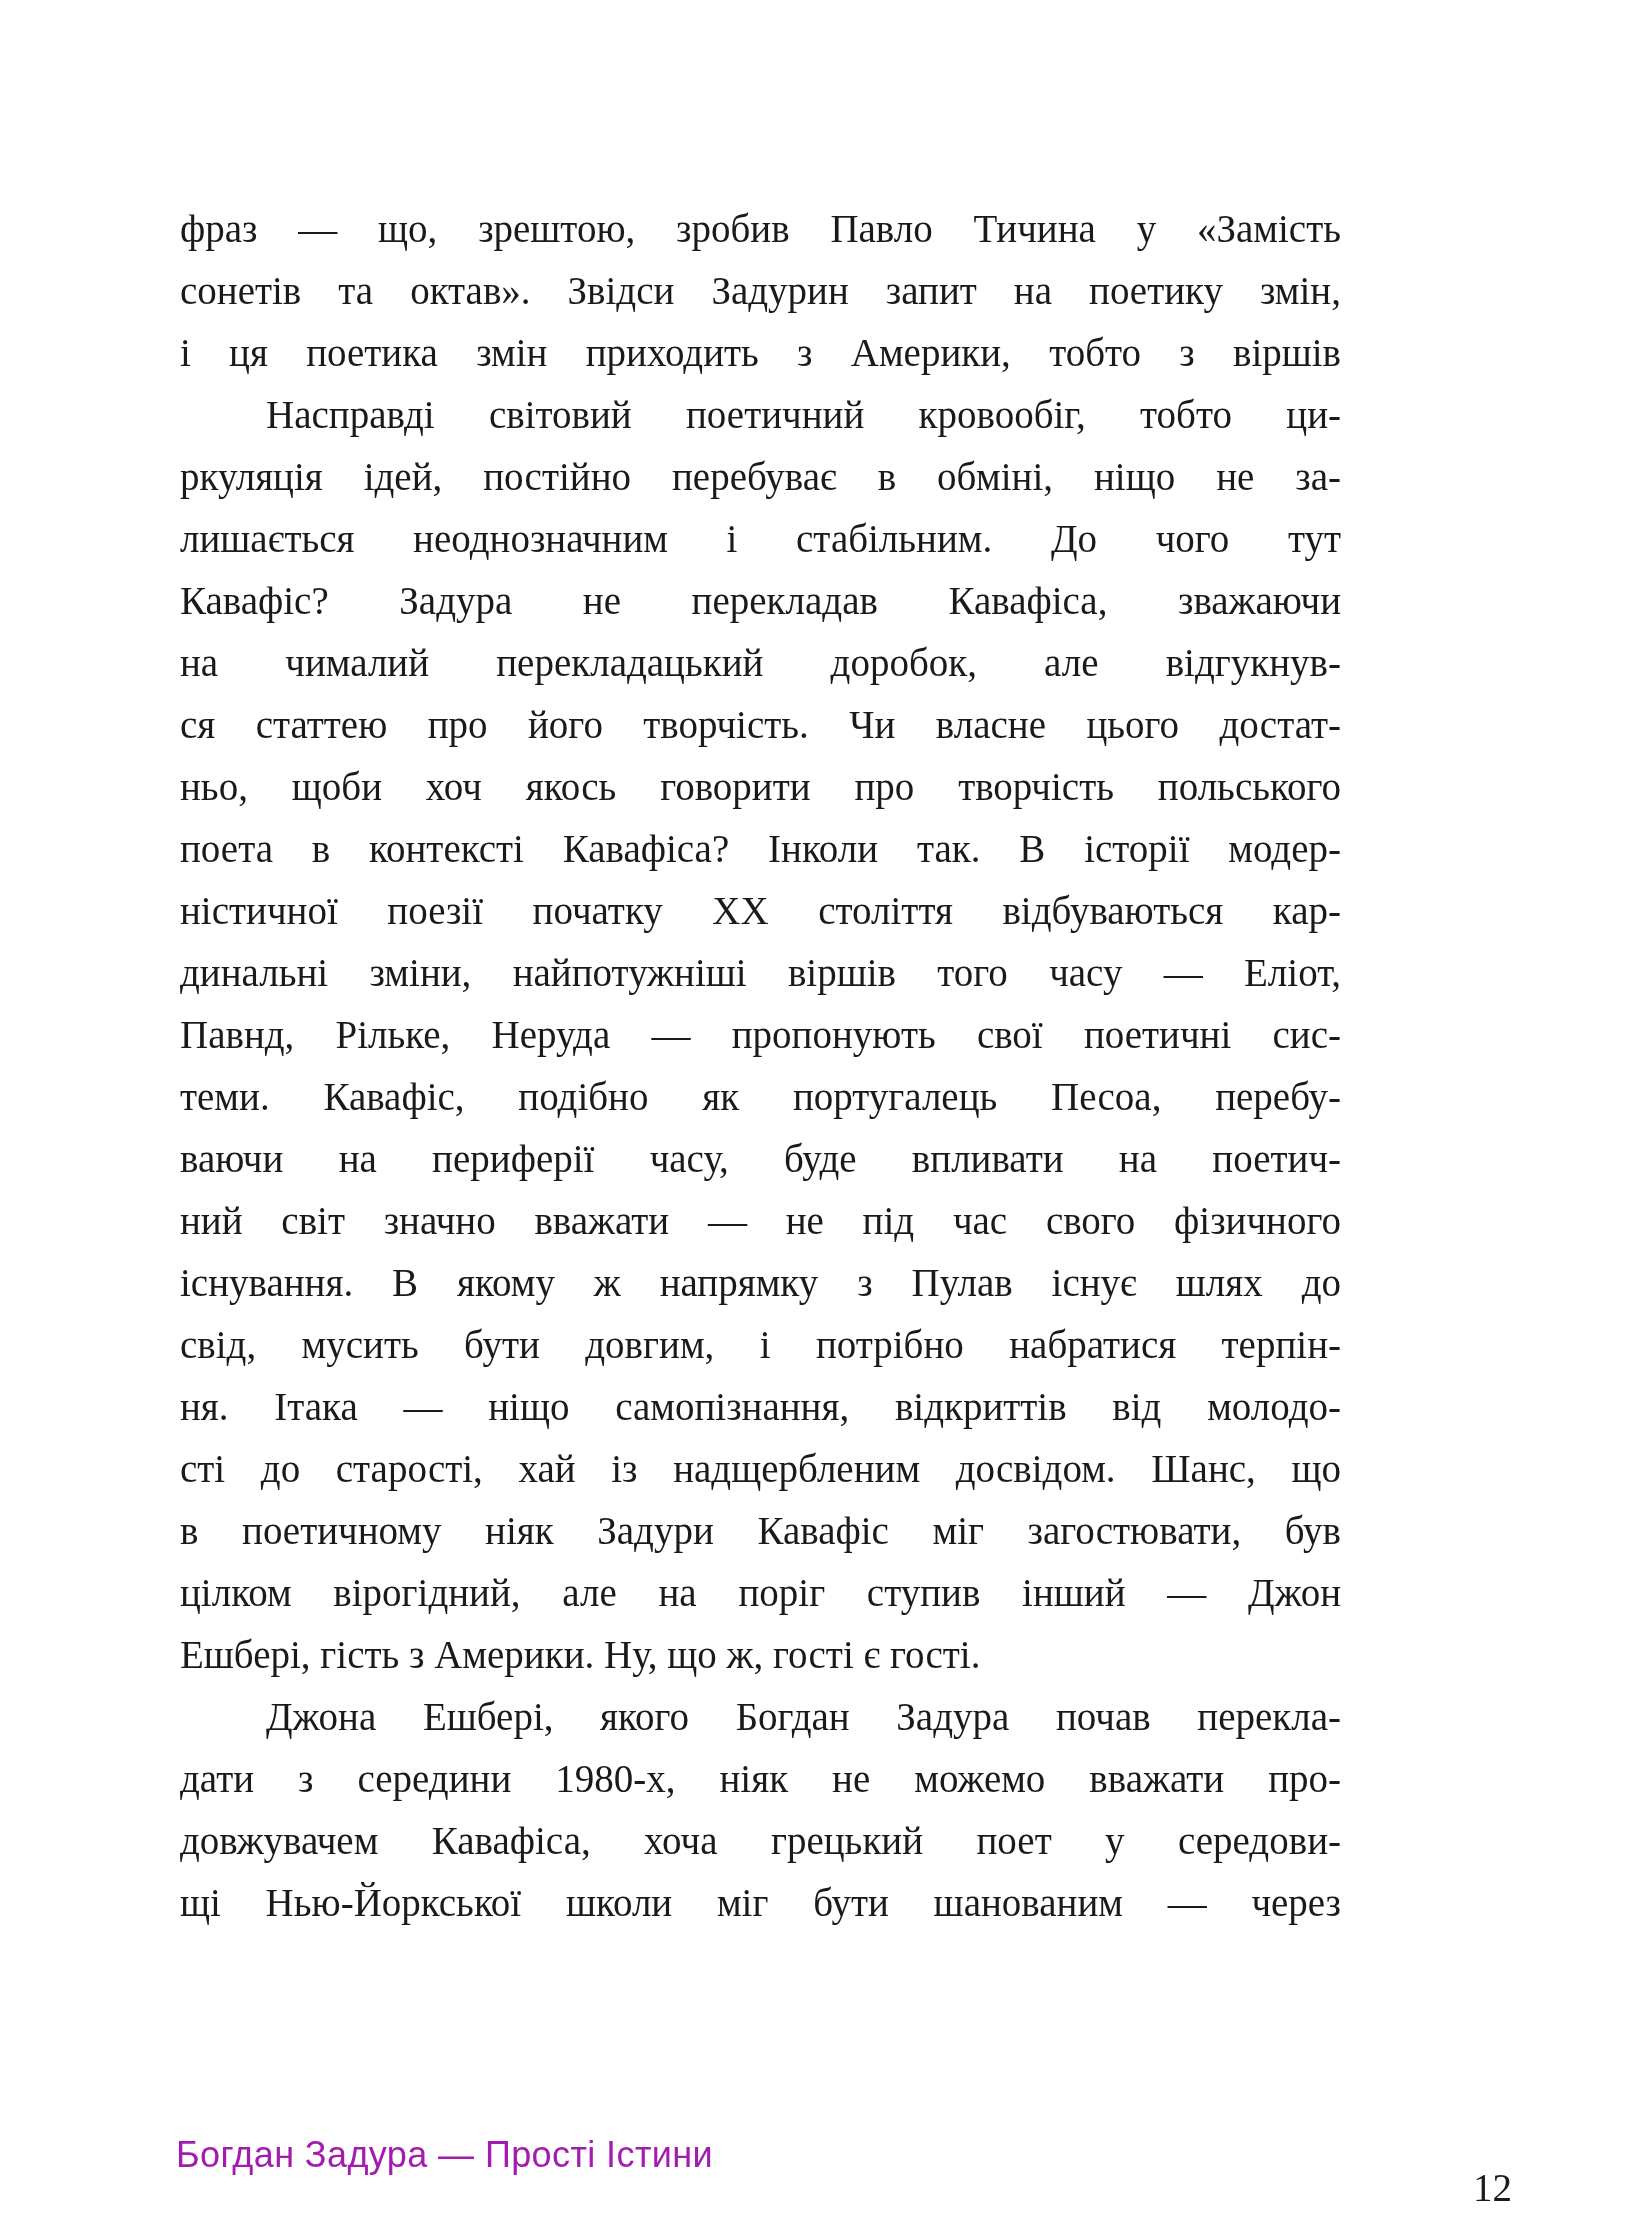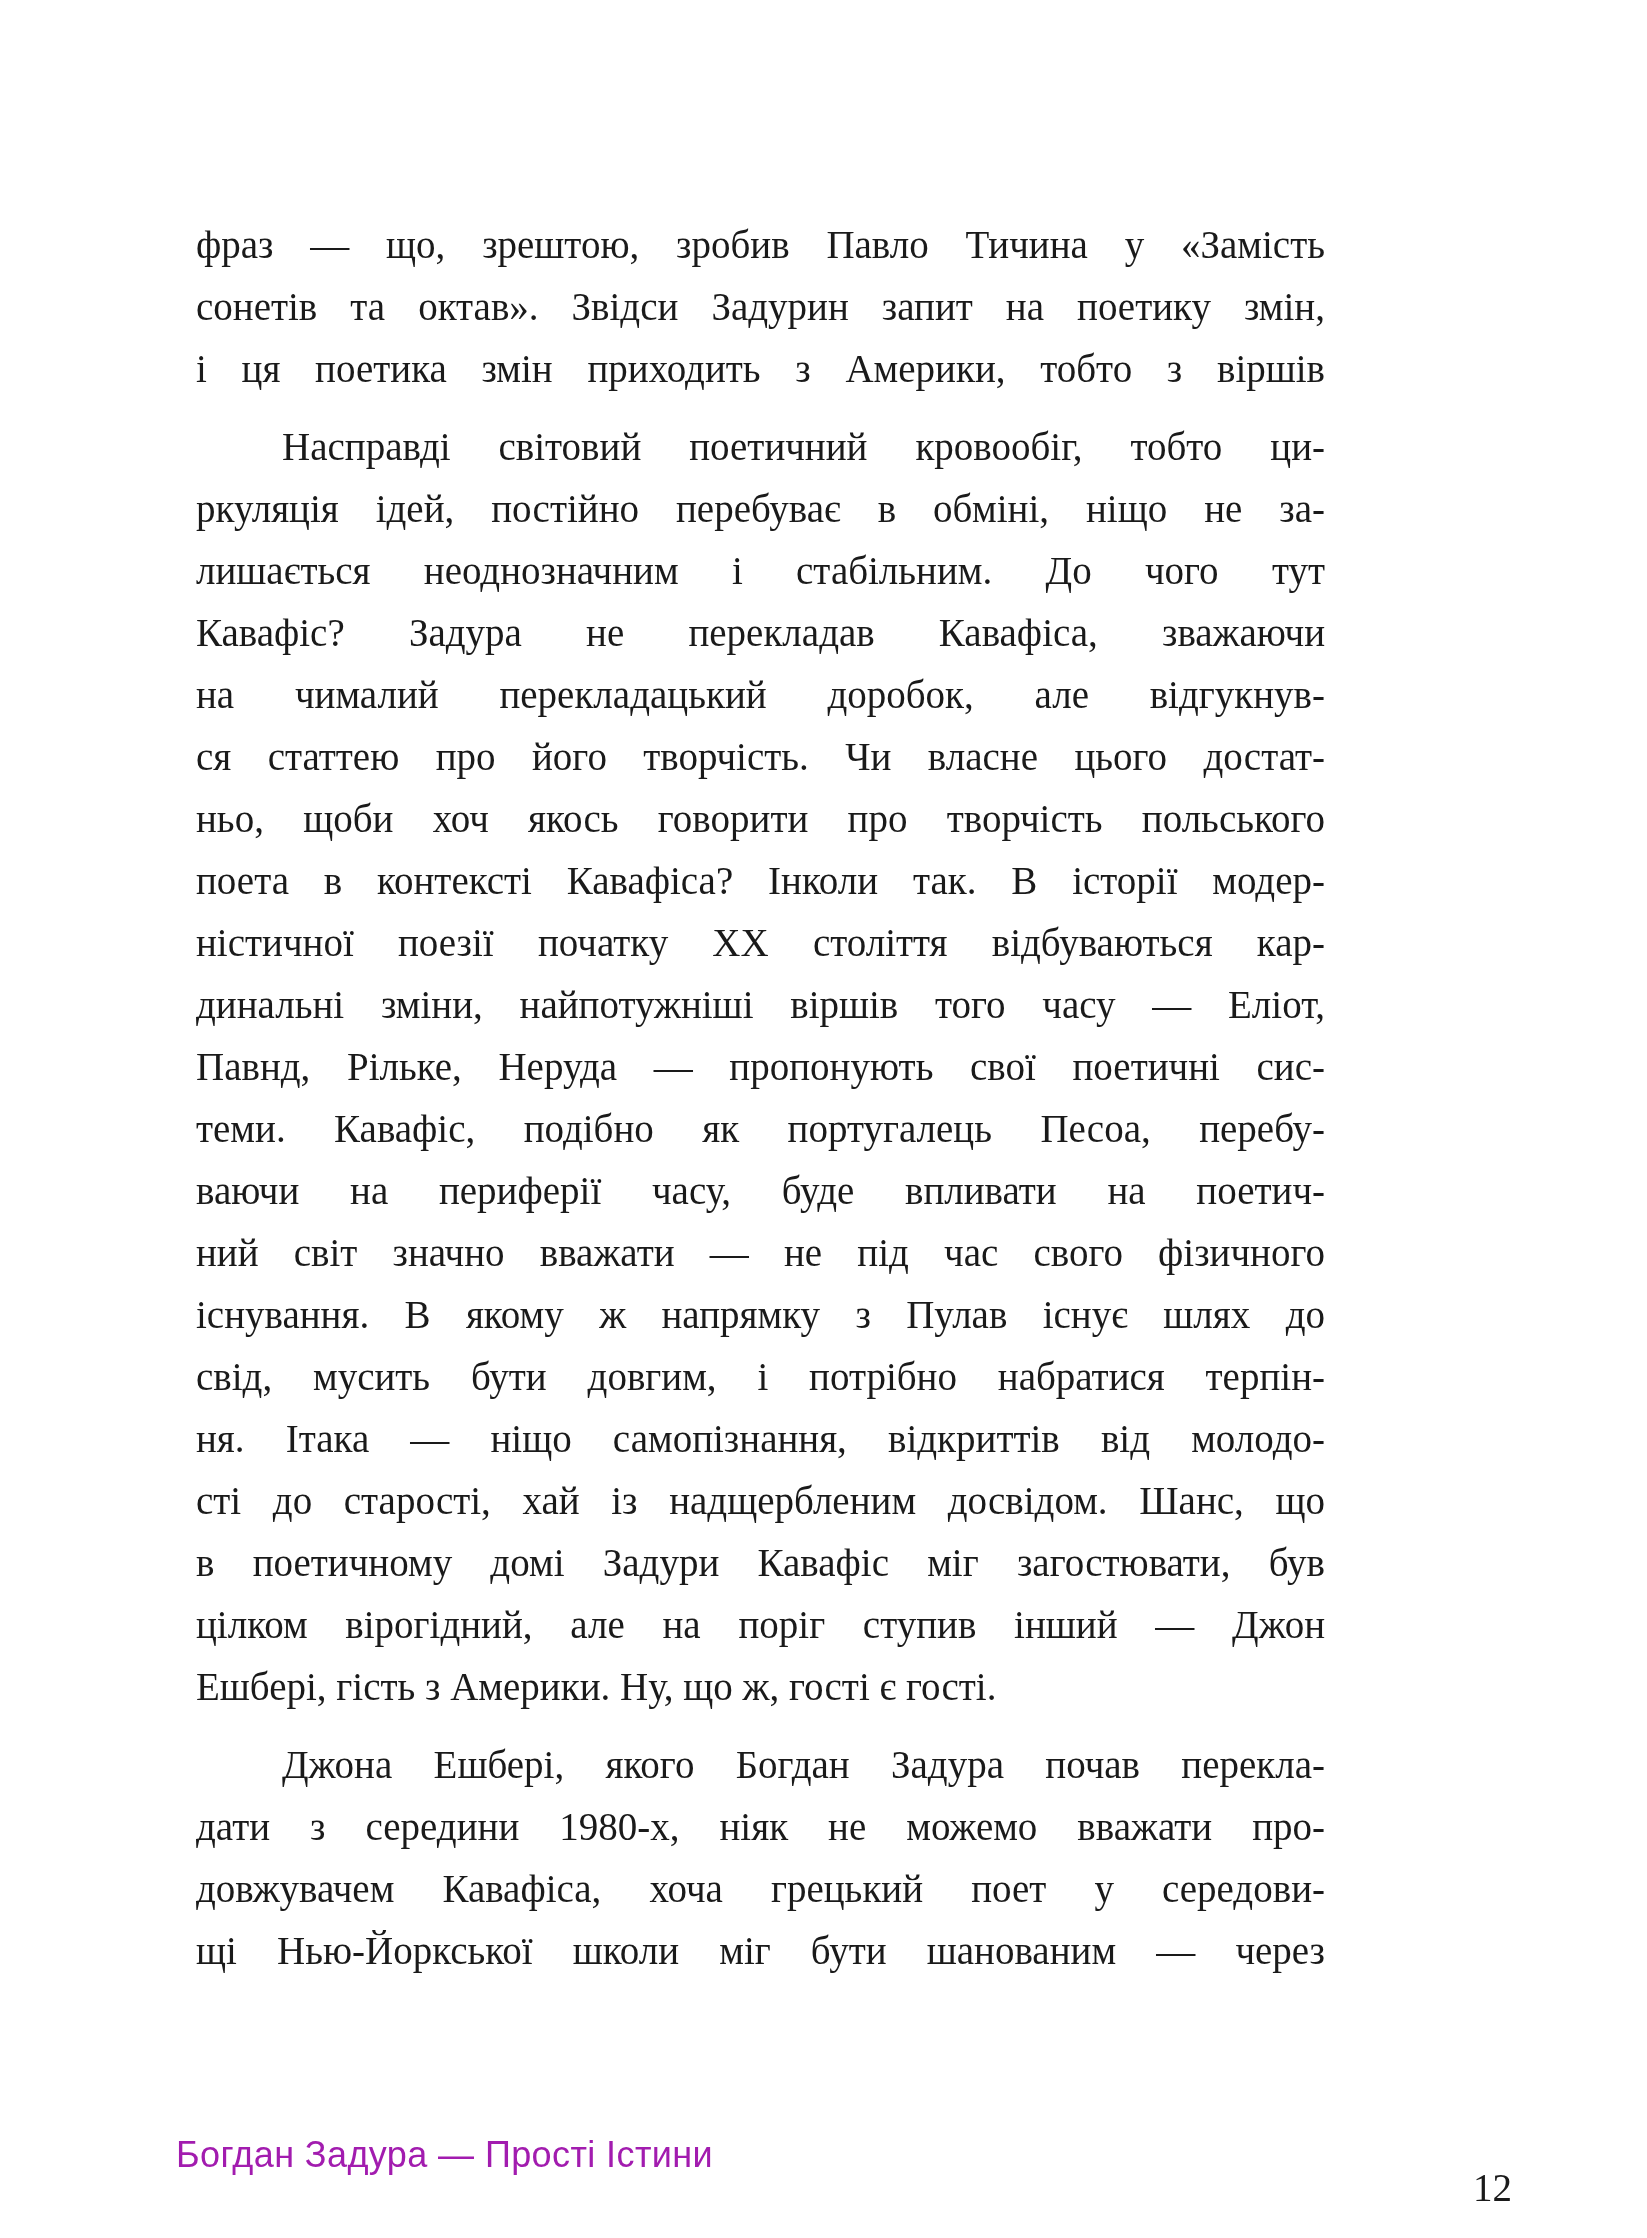--- a/index.html
+++ b/index.html
@@ -16,21 +16,21 @@
   .textblock {
     position: absolute;
     left: 180px;
     top: 198px;
     width: 1161px;
     font-family: "Liberation Serif", "DejaVu Serif", serif;
     font-size: 39px;
     line-height: 62px;
     color: #1a1a1a;
   }
-  .para { margin: 16px; padding: 0; font-family: Liberation Serif, serif; }
+  .para { margin: 0; padding: 0; font-family: Liberation Serif, serif; }
   .ln {
     text-align: justify;
     text-align-last: justify;
     white-space: nowrap;
   }
   .ln.last {
     text-align-last: left;
     white-space: normal;
   }
   .ln.indent {
@@ -78,21 +78,21 @@
     <div class="ln">ністичної поезії початку ХХ століття відбуваються кар-</div>
     <div class="ln">динальні зміни, найпотужніші віршів того часу — Еліот,</div>
     <div class="ln">Павнд, Рільке, Неруда — пропонують свої поетичні сис-</div>
     <div class="ln">теми. Кавафіс, подібно як португалець Песоа, перебу-</div>
     <div class="ln">ваючи на периферії часу, буде впливати на поетич-</div>
     <div class="ln">ний світ значно вважати — не під час свого фізичного</div>
     <div class="ln">існування. В якому ж напрямку з Пулав існує шлях до</div>
     <div class="ln">свід, мусить бути довгим, і потрібно набратися терпін-</div>
     <div class="ln">ня. Ітака — ніщо самопізнання, відкриттів від молодо-</div>
     <div class="ln">сті до старості, хай із надщербленим досвідом. Шанс, що</div>
-    <div class="ln">в поетичному домі Задури Кавафіс міг загостювати, був</div>
+    <div class="ln">в поетичному ніяк Задури Кавафіс міг загостювати, був</div>
     <div class="ln">цілком вірогідний, але на поріг ступив інший — Джон</div>
     <div class="ln last">Ешбері, гість з Америки. Ну, що ж, гості є гості.</div>
   </div>
 
   <div class="para">
     <div class="ln indent">Джона Ешбері, якого Богдан Задура почав перекла-</div>
     <div class="ln">дати з середини 1980-х, ніяк не можемо вважати про-</div>
     <div class="ln">довжувачем Кавафіса, хоча грецький поет у середови-</div>
     <div class="ln">щі Нью-Йоркської школи міг бути шанованим — через</div>
   </div>

